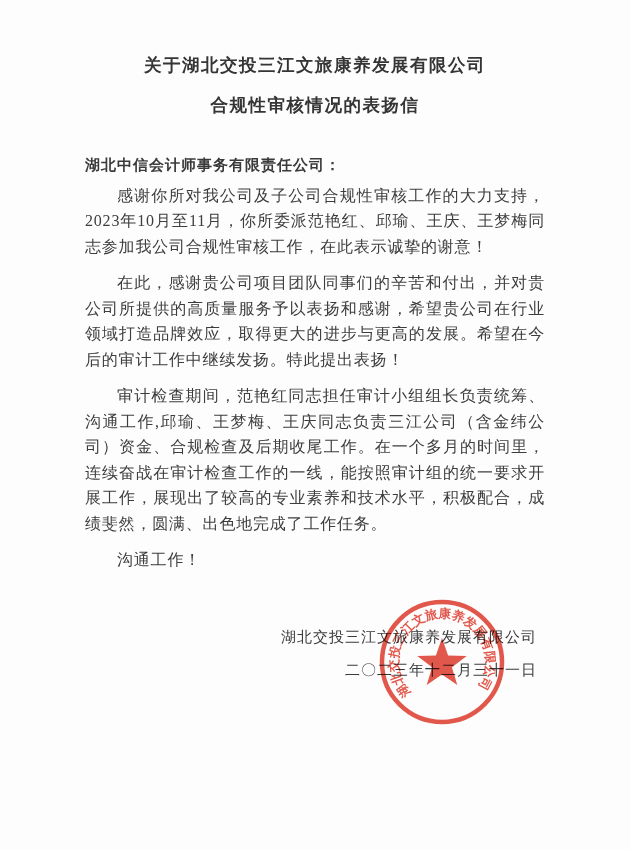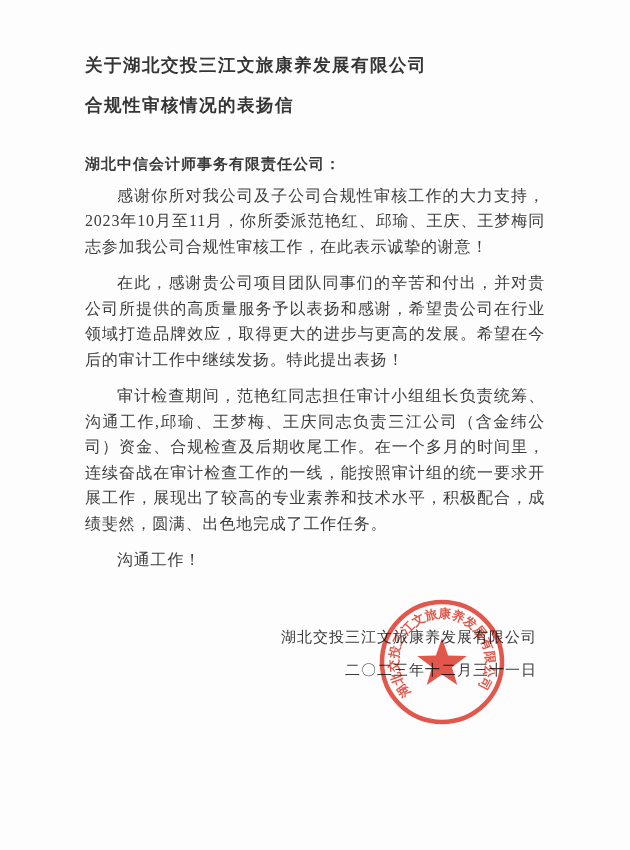--- a/index.html
+++ b/index.html
@@ -15,36 +15,35 @@
     color: #3d3d3d;
   }
   .page {
     position: relative;
     width: 630px;
     height: 850px;
     box-sizing: border-box;
     padding: 45px 85px 0 85px;
   }
   .title {
-    text-align: left;
+    text-align: center;
     font-family: "Liberation Sans", sans-serif;
     font-weight: bold;
     font-size: 17.5px;
     line-height: 40px;
     letter-spacing: 1.5px;
     color: #353535;
   }
   .salutation {
     margin-top: 28px;
     font-size: 15px;
     font-weight: bold;
     letter-spacing: 1px;
     line-height: 25.5px;
     color: #3a3a3a;
-    font-family: Liberation Mono, monospace;
   }
   .body-text p {
     margin: 4px 0 11px 0;
     font-size: 16px;
     line-height: 25.5px;
     letter-spacing: 0.8px;
     text-align: justify;
     text-indent: 2em;
     word-break: break-all;
     color: #3d3d3d;

